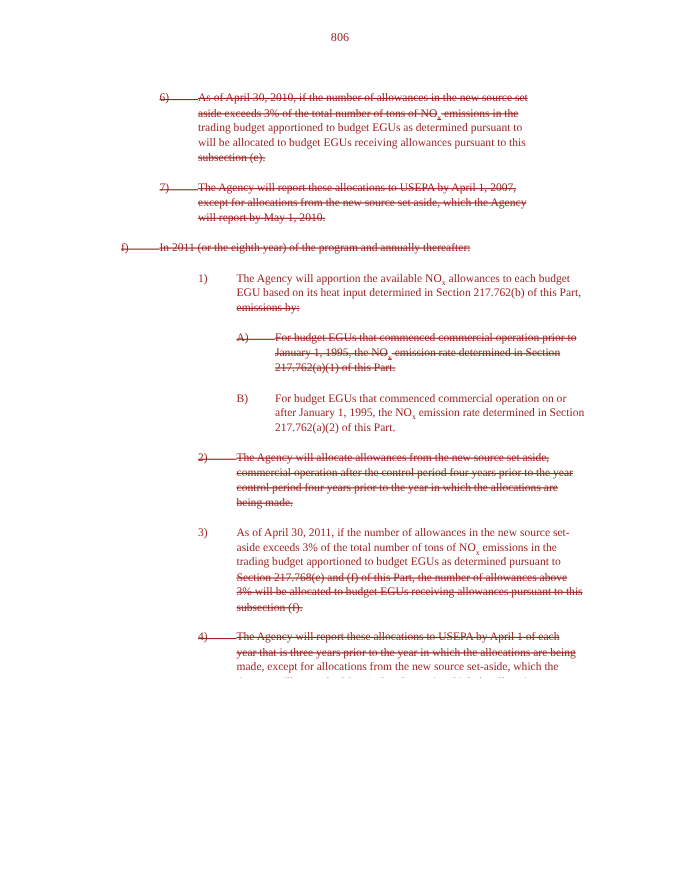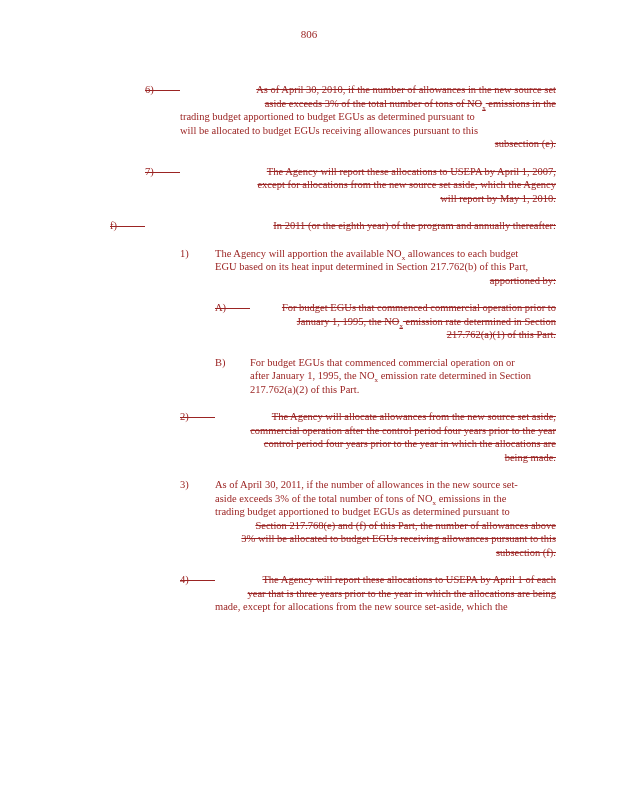--- a/index.html
+++ b/index.html
@@ -51,21 +51,20 @@
     border-top: 1px solid currentColor;
   }
   .body { flex: 1; min-width: 0; }
   .line {
     font-size: 10.5px;
     line-height: 13.5px;
     white-space: nowrap;
   }
   .line.struck {
     text-decoration: line-through;
-    text-align: right;
   }
   sub { font-size: 7px; line-height: 0; }
 </style>
 </head>
 <body style="color: rgb(155, 36, 35); background: rgb(255, 255, 255);">
 
 <div class="page">
   <div class="page-number">806</div>
   <div class="content">
       <div class="item level-2">
@@ -90,21 +89,21 @@
         <span class="label struck-full">f)</span>
         <div class="body">
           <div class="line struck">In 2011 (or the eighth year) of the program and annually thereafter:</div>
         </div>
       </div>
       <div class="item level-3">
         <span class="label">1)</span>
         <div class="body">
           <div class="line">The Agency will apportion the available NO<sub>x</sub> allowances to each budget</div>
           <div class="line">EGU based on its heat input determined in Section 217.762(b) of this Part,</div>
-          <div class="line struck">apportioned by:</div>
+          <div class="line struck">emissions by:</div>
         </div>
       </div>
       <div class="item level-4">
         <span class="label struck-full">A)</span>
         <div class="body">
           <div class="line struck">For budget EGUs that commenced commercial operation prior to</div>
           <div class="line struck">January 1, 1995, the NO<sub>x</sub> emission rate determined in Section</div>
           <div class="line struck">217.762(a)(1) of this Part.</div>
         </div>
       </div>

